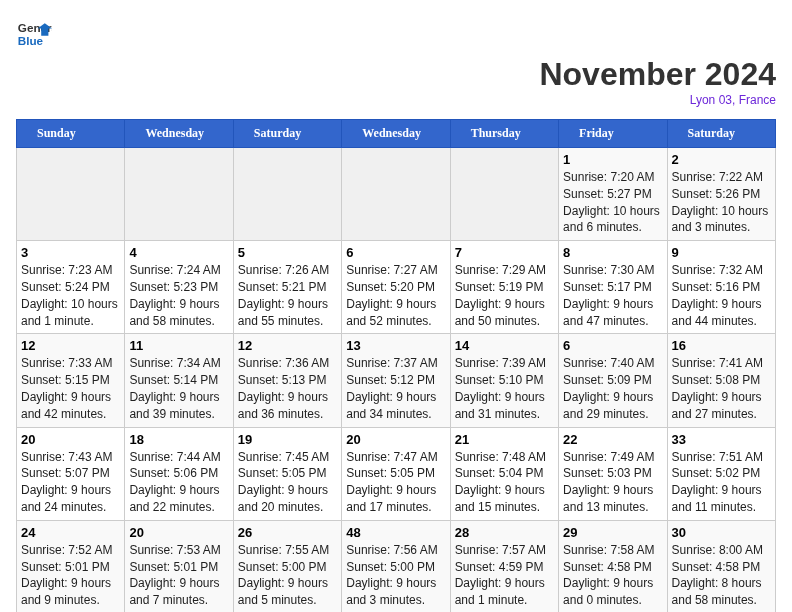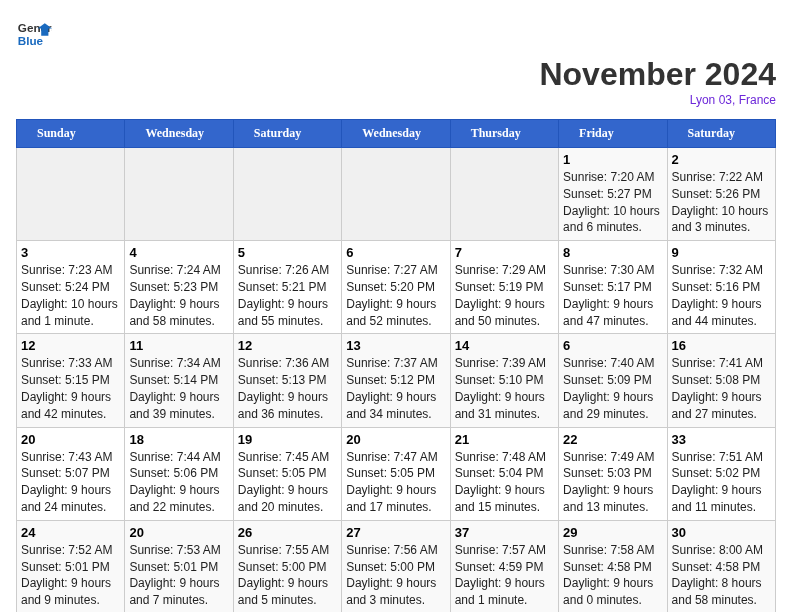--- a/index.html
+++ b/index.html
@@ -220,25 +220,25 @@
         </td>
         <td>
           <div class="day-number">20</div>
           <div class="day-info">Sunrise: 7:53 AM<br>Sunset: 5:01 PM<br>Daylight: 9 hours and 7 minutes.</div>
         </td>
         <td>
           <div class="day-number">26</div>
           <div class="day-info">Sunrise: 7:55 AM<br>Sunset: 5:00 PM<br>Daylight: 9 hours and 5 minutes.</div>
         </td>
         <td>
-          <div class="day-number">27</div>
+          <div class="day-number">48</div>
           <div class="day-info">Sunrise: 7:56 AM<br>Sunset: 5:00 PM<br>Daylight: 9 hours and 3 minutes.</div>
         </td>
         <td>
-          <div class="day-number">37</div>
+          <div class="day-number">28</div>
           <div class="day-info">Sunrise: 7:57 AM<br>Sunset: 4:59 PM<br>Daylight: 9 hours and 1 minute.</div>
         </td>
         <td>
           <div class="day-number">29</div>
           <div class="day-info">Sunrise: 7:58 AM<br>Sunset: 4:58 PM<br>Daylight: 9 hours and 0 minutes.</div>
         </td>
         <td>
           <div class="day-number">30</div>
           <div class="day-info">Sunrise: 8:00 AM<br>Sunset: 4:58 PM<br>Daylight: 8 hours and 58 minutes.</div>
         </td>

